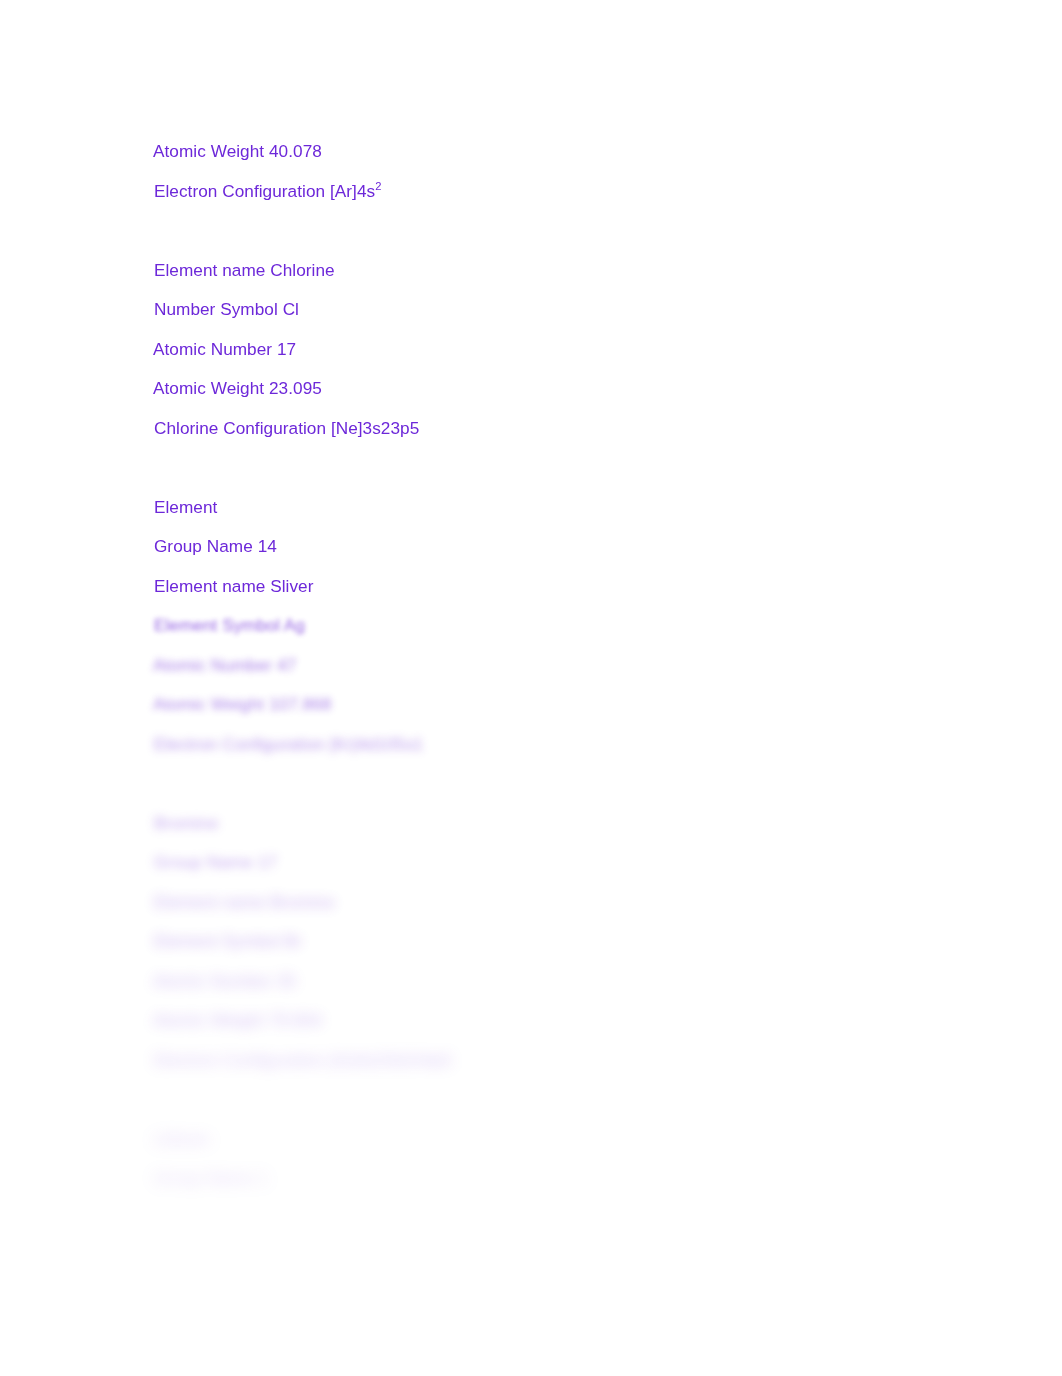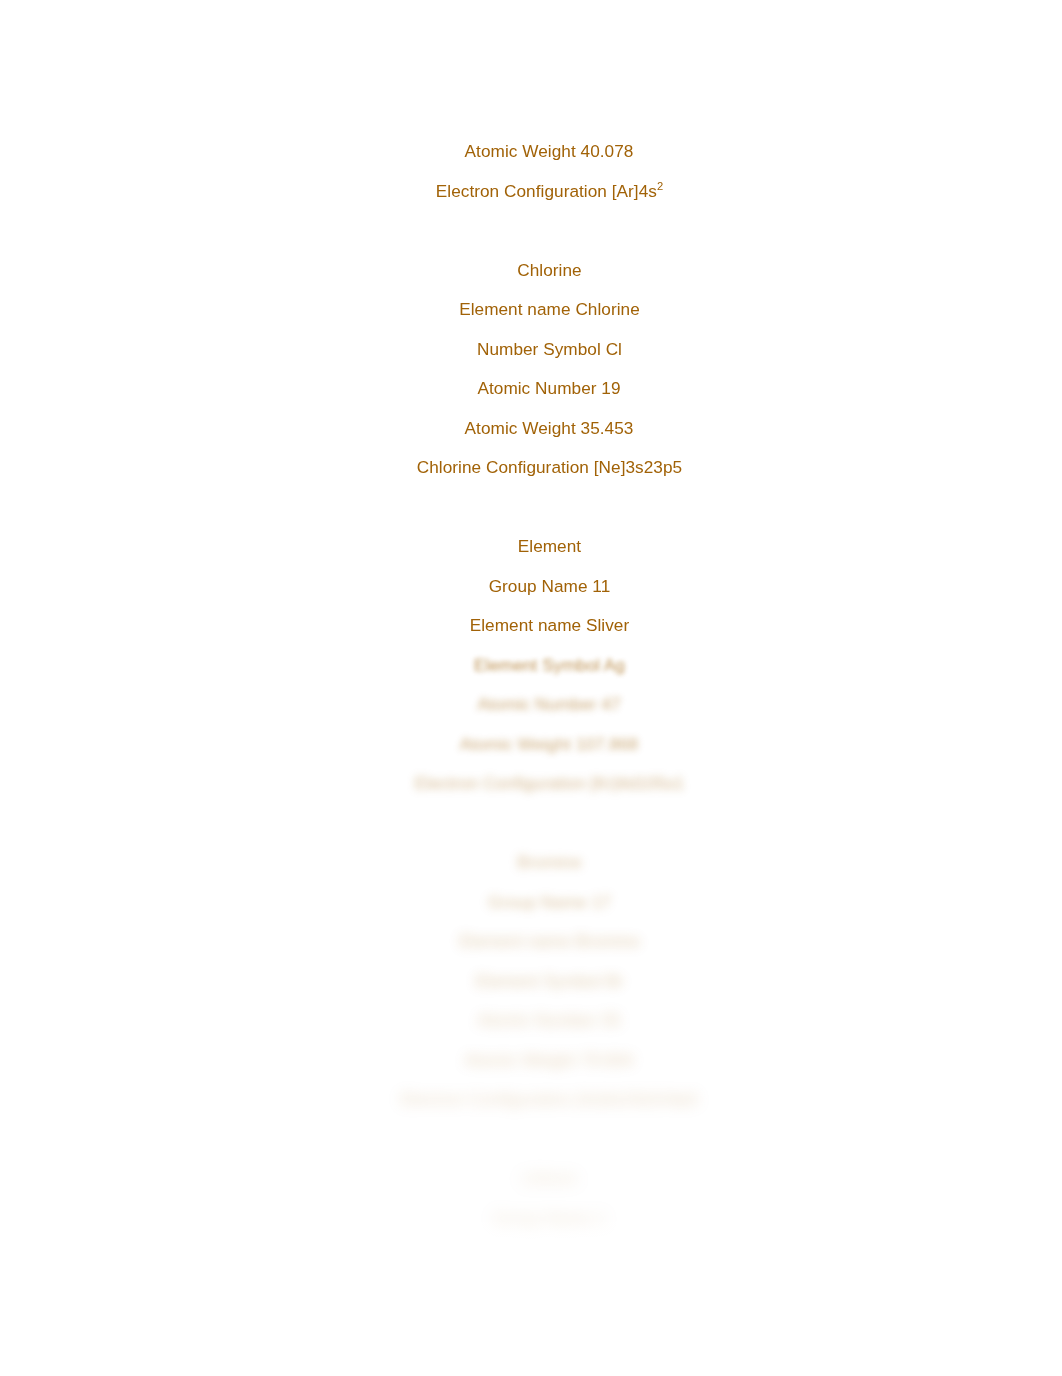--- a/index.html
+++ b/index.html
@@ -35,22 +35,21 @@
   }
 
   
   .para {
     font-size: 17.2px;
     line-height: 22px;
     height: 22px;
     margin: 0 0 17.5px 0;
     white-space: pre;
     letter-spacing: 0.05px;
-    color: #a16207;
-    text-align: center;
+    color: #6d28d9;
   }
 
   
   .para.spacer {
     height: 22px;
     margin-bottom: 17.5px;
   }
 
   .sup {
     font-size: 11.2px;
@@ -98,55 +97,52 @@
     </p>
 
     <p class="para">
       <span>Electron Configuration [Ar]4s</span><span class="sup">2</span>
     </p>
 
     <p class="para spacer">
       <span></span>
     </p>
 
-    <p class="para">
-      <span>Chlorine</span>
-    </p>
 
 
     <p class="para">
       <span>Element name Chlorine</span>
     </p>
 
     <p class="para">
       <span>Number Symbol Cl</span>
     </p>
 
     <p class="para">
-      <span>Atomic Number 19</span>
-    </p>
-
-    <p class="para">
-      <span>Atomic Weight 35.453</span>
+      <span>Atomic Number 17</span>
+    </p>
+
+    <p class="para">
+      <span>Atomic Weight 23.095</span>
     </p>
 
     <p class="para">
       <span>Chlorine Configuration [Ne]3s23p5</span>
     </p>
 
     <p class="para spacer">
       <span></span>
     </p>
 
     <p class="para">
       <span>Element</span>
     </p>
 
     <p class="para">
-      <span>Group Name 11</span>
+      <span>Group Name 14</span>
     </p>
 
     <p class="para">
       <span>Element name Sliver</span>
     </p>
 
     <p class="para blur-1">
       <span>Element Symbol Ag</span>
     </p>
 

